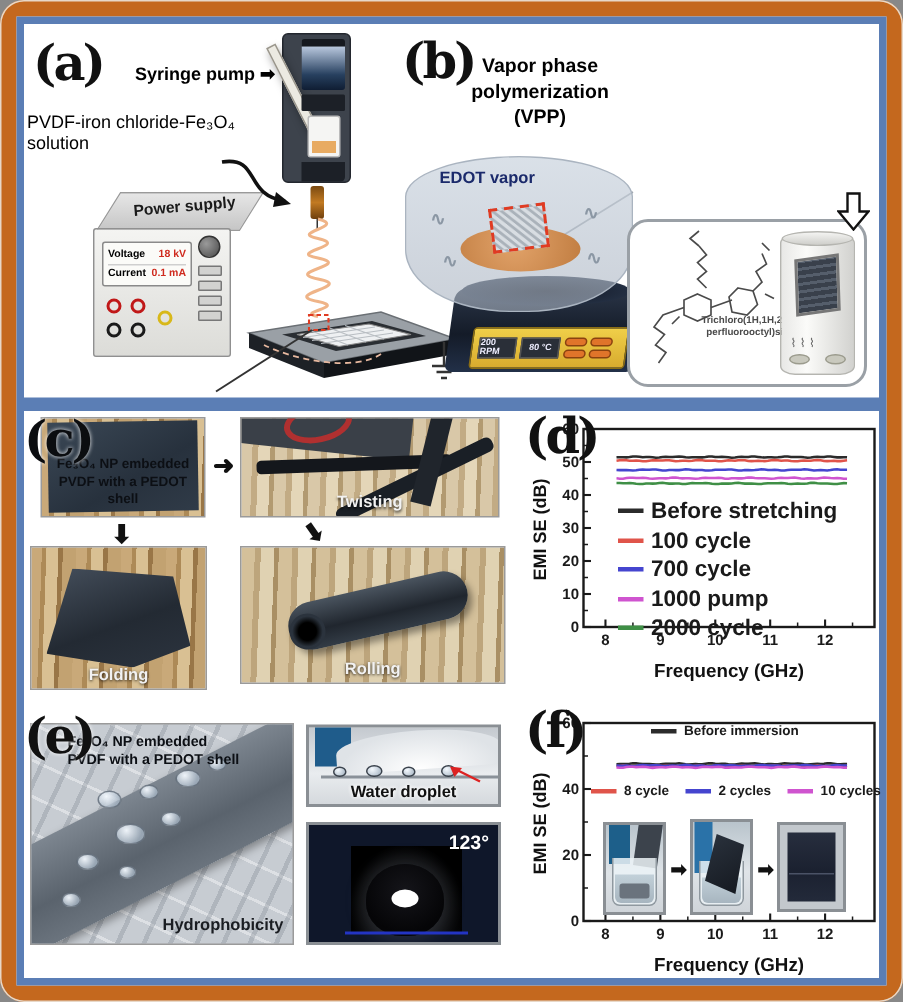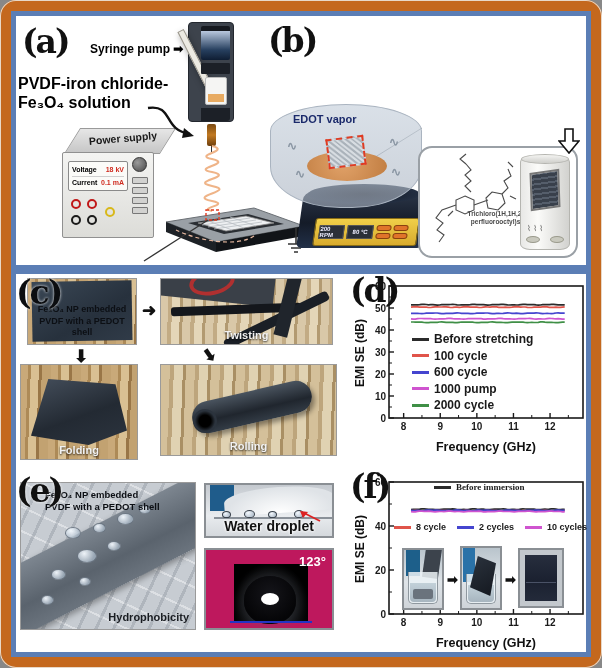--- a/index.html
+++ b/index.html
@@ -70,29 +70,29 @@
   .carrow{position:absolute;font-size:17px;font-weight:bold;color:#111;line-height:1;}
   
   .chartwrap{position:absolute;}
   svg text.tick{font-size:10px;font-weight:bold;fill:#1a1a1a;font-family:"Liberation Sans",sans-serif;}
   .ylab{position:absolute;transform:rotate(-90deg);transform-origin:center;font-size:12px;font-weight:bold;color:#111;white-space:nowrap;}
   .xlab{position:absolute;font-size:12.5px;font-weight:bold;color:#111;text-align:center;}
   .legend-col{position:absolute;display:flex;flex-direction:column;gap:2.5px;}
   .legend-row{position:absolute;display:flex;flex-direction:row;gap:11px;}
   .legend-item{display:flex;align-items:center;gap:5px;white-space:nowrap;}
   .legend-swatch{width:17px;height:3px;flex:none;}
-  .legend-col .legend-label{font-size:12px;font-weight:bold;color:#1a1a1a;}
-  .legend-top .legend-label{font-size:11.5px;font-weight:bold;color:#1a1a1a;font-family:Liberation Serif, serif;}
+  .legend-col .legend-label{font-size:15px;font-weight:bold;color:#1a1a1a;}
+  .legend-top .legend-label{font-size:11.5px;font-weight:bold;color:#1a1a1a;}
   .legend-row .legend-label{font-size:9px;font-weight:bold;color:#1a1a1a;}
   
   .ephoto{position:absolute;left:4px;top:12px;width:176px;height:148px;border:1px solid #9a9a9a;background:#c7ccd2;background-image:repeating-linear-gradient(115deg,rgba(130,138,148,.35) 0 3px,transparent 3px 16px),repeating-linear-gradient(25deg,rgba(255,255,255,.4) 0 2px,transparent 2px 22px);overflow:hidden;}
   .strip{position:absolute;left:-40px;top:38px;width:260px;height:66px;background:linear-gradient(#7d8690,#5a636d 60%,#6b747e);transform:rotate(-27deg);box-shadow:0 3px 6px rgba(0,0,0,.35);}
   .drop{position:absolute;border-radius:50% 50% 48% 48%;background:radial-gradient(circle at 35% 30%,rgba(245,250,255,.95),rgba(170,185,200,.75) 70%);border:1px solid rgba(70,80,92,.6);}
   .wdphoto{position:absolute;left:188px;top:13px;width:130px;height:55px;border:2px solid #8a8f94;background:linear-gradient(#c4c9cf,#e9ecef 60%,#d5d9dd);overflow:hidden;}
-  .caphoto{position:absolute;left:188px;top:78px;width:130px;height:82px;border:2px solid #8a8f94;background:#be185d;overflow:hidden;}
+  .caphoto{position:absolute;left:188px;top:78px;width:130px;height:82px;border:2px solid #8a8f94;background:#0f172a;overflow:hidden;}
   .cadrop{position:absolute;left:38px;top:26px;width:52px;height:48px;border-radius:50% 50% 46% 46%;background:radial-gradient(circle at 50% 38%,#15151a,#050507 70%);box-shadow:0 0 10px 4px rgba(90,95,105,.25);}
   .cadrop i{position:absolute;left:17px;top:17px;width:18px;height:12px;border-radius:50%;background:#fff;}
   .cabase{position:absolute;left:24px;top:71px;width:82px;height:2px;background:#2334c4;}
   
   .finset{position:absolute;border:2px solid #8a8f94;overflow:hidden;}
   .farrow{position:absolute;font-size:13px;font-weight:bold;color:#111;}
   .beakerbg{background:linear-gradient(#b9c4cc,#dfe4e8 55%,#cfd4d9);}
   .beaker{position:absolute;left:4px;bottom:4px;right:4px;height:55%;background:rgba(235,242,246,.85);border:1px solid #8f989f;border-top:none;border-radius:0 0 5px 5px;}
   .water{position:absolute;left:1px;bottom:1px;right:1px;height:60%;background:linear-gradient(rgba(190,205,214,.9),rgba(160,175,186,.9));border-radius:0 0 4px 4px;}
 </style>
@@ -113,21 +113,21 @@
      <div class="pump">
        <div class="strip"></div>
        <div class="window"></div>
        <div class="band"></div>
        <div class="syr">
               <i></i>
             </div>
        <div class="base"></div>
      </div>
      <div class="needle"></div>
-     <div style="position:absolute;left:2px;top:58px;width:176px;font-size:16px;font-weight:bold;line-height:1.2;">PVDF-iron chloride-Fe₃O₄ solution</div>
+     <div style="position:absolute;left:2px;top:58px;width:176px;font-size:12px;font-weight:normal;line-height:1.2;">PVDF-iron chloride-Fe₃O₄ solution</div>
      <svg class="arrow-curve" width="70" height="48">
        <path d="M4 4 C 30 0 18 26 46 30" fill="none" stroke="#111" stroke-width="2.4"></path>
        <path d="M40 24 L50 32 L38 34 Z" fill="#111"></path>
      </svg>
      <div class="ps">
        <div class="top"></div>
        <div class="toptext">Power supply</div>
        <div class="front">
          <div class="disp">
            <div class="drow">
@@ -161,20 +161,25 @@
        <path d="M66 81 L114 74 M72 83 L120 76 M78 85 L126 78 M70 76 L96 86 M82 74 L108 84 M94 73 L120 82" stroke="#b9bec3" stroke-width="0.8"></path>
        <rect x="70" y="66" width="13" height="10" fill="none" stroke="#e03b22" stroke-width="1.4" stroke-dasharray="3 2"></rect>
        <line x1="72" y1="76" x2="8" y2="117" stroke="#333" stroke-width="1.3"></line>
        <path d="M160 84 L160 100 M152 100 L168 100 M155 104 L165 104 M158 108 L162 108" stroke="#333" stroke-width="1.6"></path>
        <path d="M118 92 C 100 104 60 96 40 86" fill="none" stroke="#e8b9a0" stroke-width="1.2" stroke-dasharray="4 3"></path>
      </svg>
    </div>
 
    <div class="panel" style="left:250px;width:320px;">
      <div class="plabel" style="left:2px;top:8px;">(b)</div>
+     <div style="position:absolute;left:44px;top:20px;width:100px;text-align:center;font-size:13px;font-weight:bold;line-height:1.3;">
+       <div>Vapor phase</div>
+       <div>polymerization</div>
+       <div>(VPP)</div>
+     </div>
 
 
      <svg style="position:absolute;left:96px;top:110px;z-index:1;" width="70" height="40">
        <line x1="2" y1="38" x2="60" y2="2" stroke="#9aa0a6" stroke-width="1"></line>
      </svg>
 
      <div class="dish">
        <div class="edot">EDOT vapor</div>
        <span class="squig" style="left:16px;top:34px;">∿</span>
        <span class="squig" style="left:118px;top:30px;">∿</span>
@@ -319,21 +324,21 @@
             <div class="legend-item">
               <span class="legend-swatch" style="background: rgb(43, 43, 43);"></span>
               <span class="legend-label">Before stretching</span>
             </div>
             <div class="legend-item">
               <span class="legend-swatch" style="background: rgb(224, 84, 74);"></span>
               <span class="legend-label">100 cycle</span>
             </div>
             <div class="legend-item">
               <span class="legend-swatch" style="background: rgb(69, 69, 207);"></span>
-              <span class="legend-label">600 cycle</span>
+              <span class="legend-label">700 cycle</span>
             </div>
             <div class="legend-item">
               <span class="legend-swatch" style="background: rgb(207, 84, 207);"></span>
               <span class="legend-label">1000 pump</span>
             </div>
             <div class="legend-item">
               <span class="legend-swatch" style="background: rgb(63, 143, 70);"></span>
               <span class="legend-label">2000 cycle</span>
             </div>
           </div>
@@ -366,21 +371,21 @@
        <div style="position:absolute;left:18px;top:2px;width:110px;height:26px;background:radial-gradient(ellipse at 50% 100%,#fff,#dfe3e7 70%);border-radius:50% 50% 10% 10%;transform:rotate(-4deg);"></div>
        <div style="position:absolute;left:8px;top:32px;width:118px;height:2px;background:#8a9199;"></div>
        <div class="drop" style="left:16px;top:26px;width:9px;height:7px;border-color:#3a424c;"></div>
        <div class="drop" style="left:38px;top:25px;width:11px;height:8px;border-color:#3a424c;"></div>
        <div class="drop" style="left:62px;top:26px;width:9px;height:7px;border-color:#3a424c;"></div>
        <div class="drop" style="left:88px;top:25px;width:10px;height:8px;border-color:#3a424c;"></div>
        <svg style="position:absolute;left:92px;top:24px;" width="24" height="14">
          <line x1="22" y1="12" x2="6" y2="4" stroke="#d22" stroke-width="1.6"></line>
               <polygon points="2,2 10,3 5,9" fill="#d22"></polygon>
        </svg>
-       <div style="position:absolute;left:0;right:0;bottom:2px;text-align:center;font-size:14px;font-weight:bold;color:#111;text-shadow:0 0 3px #fff,0 0 3px #fff;">Water droplet</div>
+       <div style="position:absolute;left:0;right:0;bottom:2px;text-align:center;font-size:11px;font-weight:bold;color:#111;text-shadow:0 0 3px #fff,0 0 3px #fff;">Water droplet</div>
      </div>
      <div class="caphoto">
        <div style="position:absolute;left:28px;top:14px;width:74px;height:58px;background:radial-gradient(ellipse at 50% 80%,#2c2f36,#000 75%);"></div>
        <div class="cadrop">
               <i></i>
             </div>
        <div class="cabase"></div>
        <div style="position:absolute;right:6px;top:4px;font-size:13px;font-weight:bold;color:#fff;">123°</div>
      </div>
    </div>

